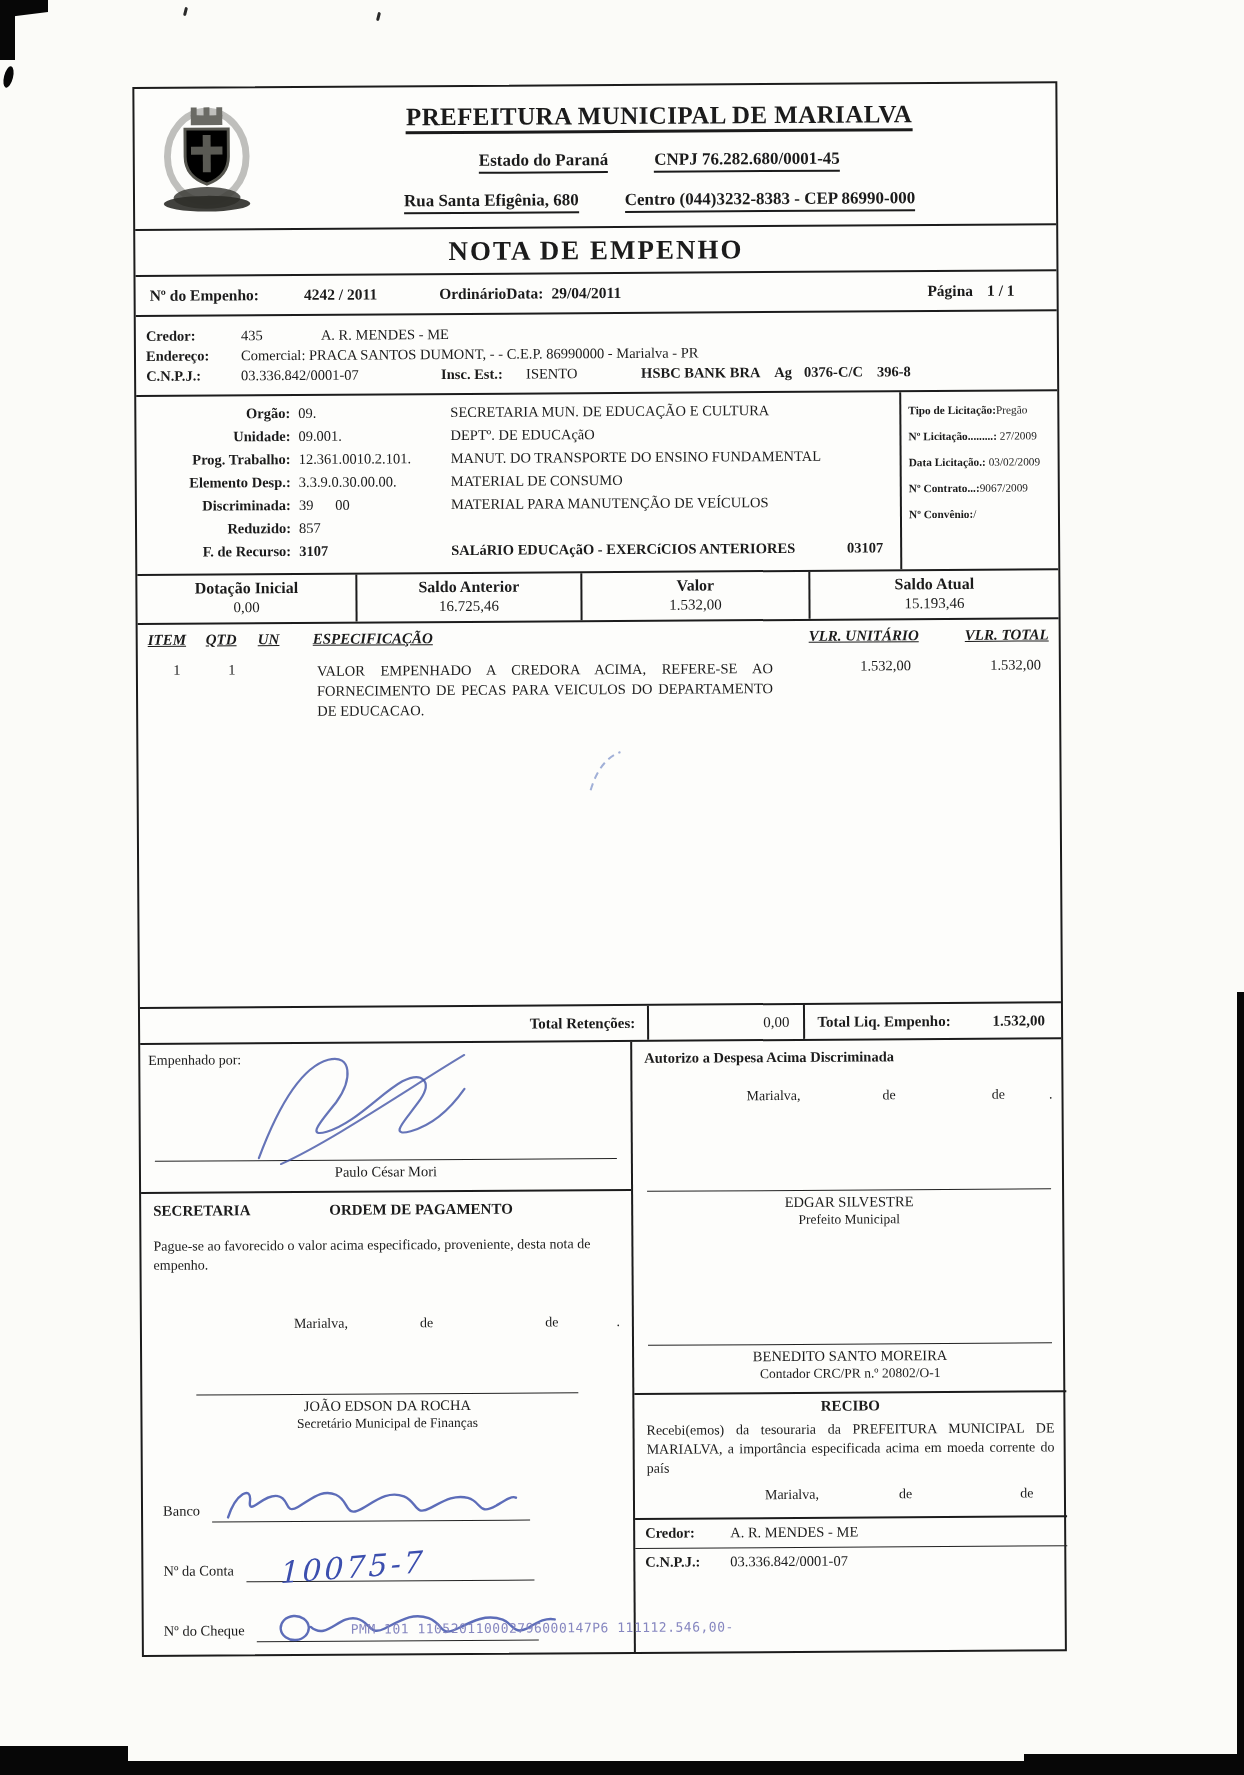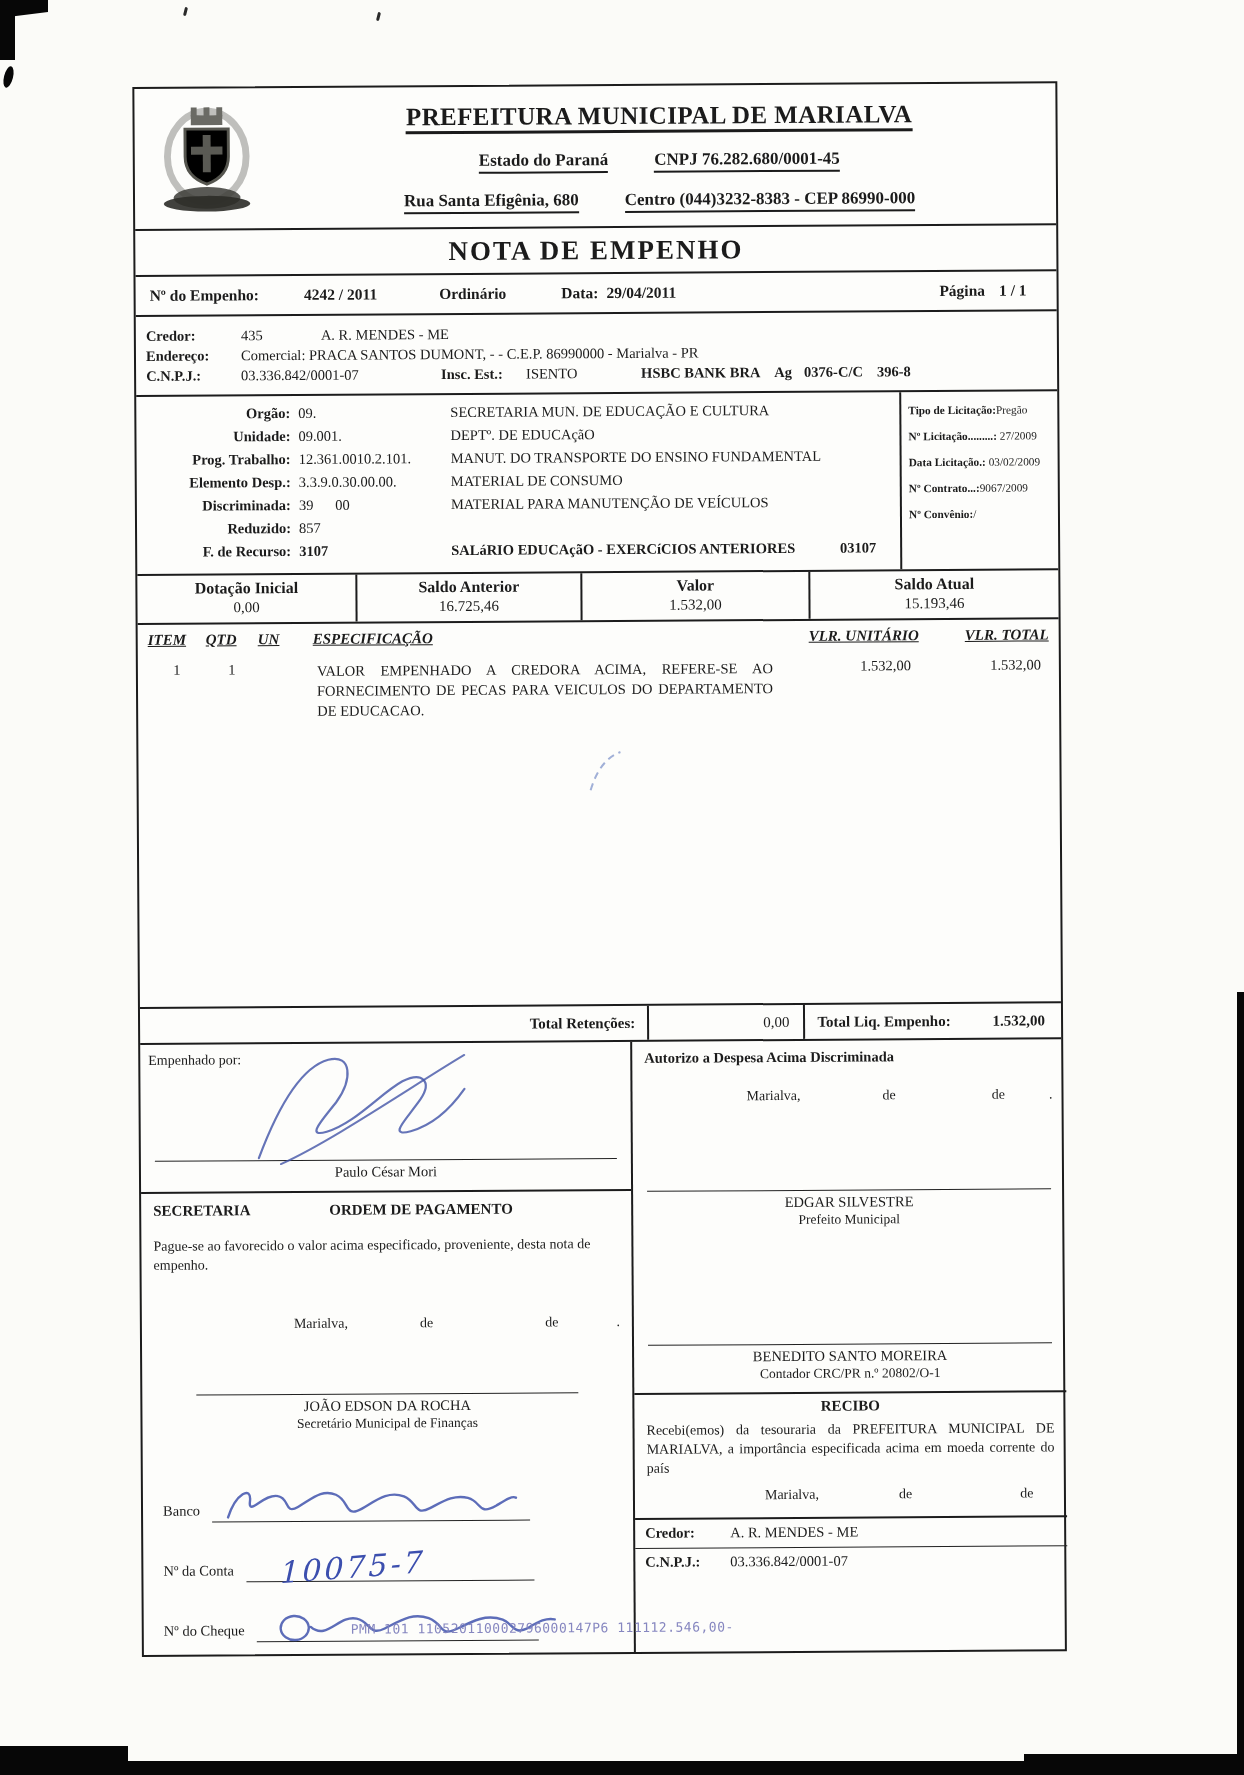--- a/index.html
+++ b/index.html
@@ -40,39 +40,39 @@
   .h-title { display:inline-block; font-size:25px; font-weight:bold; letter-spacing:.4px; border-bottom:3px solid #1b1b1b; }
   .h-line { display:flex; justify-content:center; gap:46px; font-size:17px; font-weight:bold; margin-top:17px; }
 
   
   .title-bar { height:46px; display:flex; align-items:center; justify-content:center;
                font-size:27px; font-weight:bold; letter-spacing:2px; }
 
   
   .emp-row { height:40px; display:flex; align-items:center; padding:0 14px; font-size:15.5px; font-weight:bold; }
   .emp-num { margin-left:45px; } .emp-kind { margin-left:62px; }
-  .emp-date { margin-left:55px; display:flex; gap:8px; }
-  .emp-page { margin-left:auto; display:flex; gap:14px; margin-right:16px; }
+  .emp-date { display:flex; gap:8px; }
+  .emp-page { margin-left:auto; display:flex; gap:14px; margin-right:28px; }
 
   
   .credor { padding:8px 10px 10px; font-size:14.5px; }
   .cr-row { display:flex; align-items:baseline; margin-top:3px; }
   .cr-label { width:95px; font-weight:bold; flex:none; }
   .cr-code { width:80px; flex:none; }
   .w200 { width:200px; flex:none; } .w85 { width:85px; flex:none; } .w115 { width:115px; flex:none; }
   .ml14 { margin-left:14px; } .ml10 { margin-left:12px; } .ml30 { }
 
   
   .budget { display:flex; font-size:14.5px; }
   .budget-left { flex:1; padding:6px 0 10px; }
   .b-row { display:flex; line-height:23px; }
   .b-label { width:162px; text-align:right; padding-right:8px; font-weight:bold; flex:none; }
   .b-code { min-width:152px; white-space:pre; }
   .b-desc { padding-right:6px; }
-  .b-extra { margin-left:auto; padding-right:24px; font-weight:bold; }
+  .b-extra { margin-left:auto; padding-right:17px; font-weight:bold; }
   .budget-right { width:158px; border-left:2px solid #1c1c1c; padding:4px 3px 4px 7px;
                   font-size:11.3px; overflow:hidden; }
   .lic-row { margin-top:14px; white-space:nowrap; }
   .lic-row:first-child { margin-top:8px; }
 
   
   .saldos { display:flex; text-align:center; }
   .s-col { padding:4px 0 6px; }
   .s0 { width:218px; } .s1 { width:225px; } .s2 { width:228px; } .s3 { flex:1; }
   .blft { border-left:2px solid #1c1c1c; }

